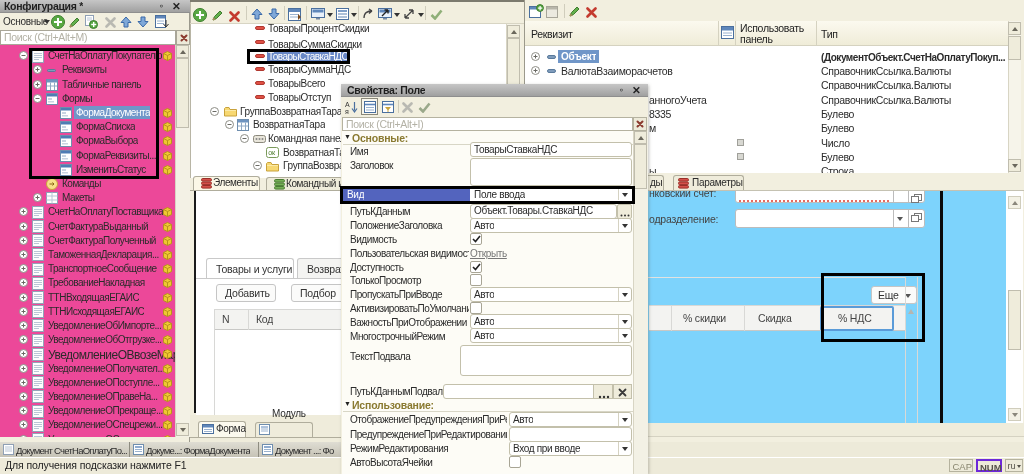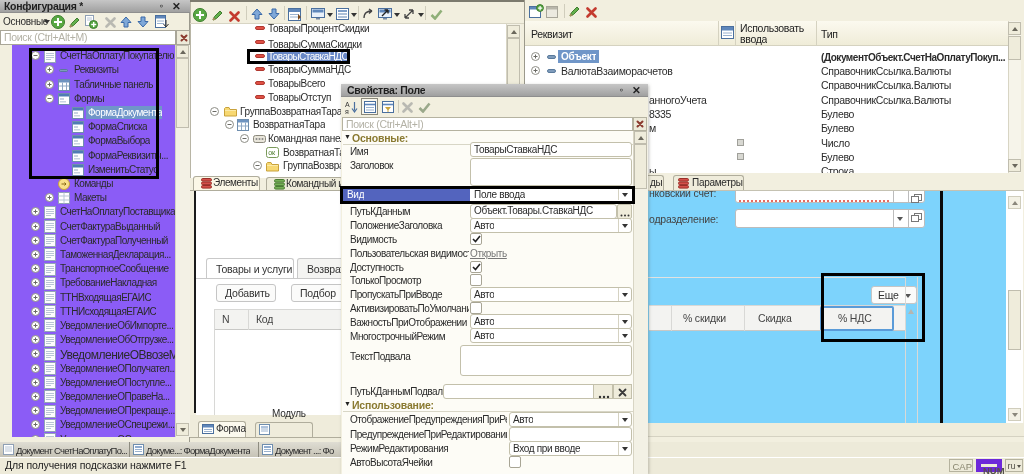--- a/index.html
+++ b/index.html
@@ -49,21 +49,21 @@
     <line x1="2" y1="6" x2="9" y2="6" stroke="#9ab2cf"></line>
     <line x1="2" y1="8.5" x2="9" y2="8.5" stroke="#9ab2cf"></line>
     <path d="M11 5 L11 11 M8.5 9 L11 12 L13.5 9" stroke="#333" fill="none"></path>
   </svg>
 <div class="a" style="left:0.0px;top:30.0px;width:176.0px;height:15.0px;background:#fff;border:1px solid #a9a698"></div>
 <span class="tx" style="left:4.0px;top:31.0px;color:#b3b1a5">Поиск (Ctrl+Alt+M)</span>
 <div class="a" style="left:176.0px;top:30.0px;width:14.0px;height:15.0px;background:#EDEAD9;border:1px solid #a9a698"></div>
 <svg class="a" style="left:180.0px;top:34.0px" width="8" height="8">
     <path d="M1.5 1.5 L6.5 6.5 M6.5 1.5 L1.5 6.5" stroke="#8B3A2E" stroke-width="2" stroke-linecap="round"></path>
   </svg>
-<div class="a" style="left:12px;top:45.0px;width:175.0px;height:392.0px;background:#8b5cf6;overflow:hidden">
+<div class="a" style="left:0.0px;top:45.0px;width:175.0px;height:392.0px;background:#ec4899;overflow:hidden">
 <svg class="a" style="left:19.0px;top:6.1px" width="10" height="10">
       <circle cx="4.5" cy="4.5" r="4" fill="#fff" stroke="#8e8e86"></circle>
       <line x1="2.5" y1="4.5" x2="6.5" y2="4.5" stroke="#6a6a64" stroke-width="1"></line>
     </svg>
 <svg class="a" style="left:32.0px;top:4.6px" width="12" height="13">
       <rect x="0.5" y="0.5" width="11" height="12" fill="#fdfdfd" stroke="#93a4b8"></rect>
       <line x1="2" y1="3.5" x2="10" y2="3.5" stroke="#b9c6d6"></line>
       <line x1="2" y1="5.5" x2="10" y2="5.5" stroke="#b9c6d6"></line>
       <line x1="2" y1="7.5" x2="10" y2="7.5" stroke="#b9c6d6"></line>
       <line x1="2" y1="9.5" x2="7" y2="9.5" stroke="#b9c6d6"></line>
@@ -707,21 +707,21 @@
 <span class="tx" style="left:531.0px;top:28.0px;color:#222">Реквизит</span>
 <div class="a" style="left:718.0px;top:21.0px;width:1.0px;height:25.0px;background:#d5d2c0"></div>
 <svg class="a" style="left:721.0px;top:26.0px" width="13" height="13">
     <rect x="0.5" y="0.5" width="12" height="12" fill="#fff" stroke="#4a6f9e"></rect>
     <rect x="1" y="1" width="11" height="3.5" fill="#5f87bb"></rect>
     <line x1="2" y1="7" x2="11" y2="7" stroke="#9ab2cf"></line>
     <line x1="2" y1="9.5" x2="11" y2="9.5" stroke="#9ab2cf"></line>
   </svg>
 <div class="a" style="left:735.0px;top:21.0px;width:1.0px;height:25.0px;background:#d5d2c0"></div>
 <span class="tx" style="left:740.0px;top:22.0px;color:#222">Использовать</span>
-<span class="tx" style="left:740.0px;top:33.0px;color:#222">ввода</span>
+<span class="tx" style="left:740.0px;top:33.0px;color:#222">панель</span>
 <div class="a" style="left:816.0px;top:21.0px;width:1.0px;height:25.0px;background:#d5d2c0"></div>
 <span class="tx" style="left:821.0px;top:28.0px;color:#222">Тип</span>
 <svg class="a" style="left:531.0px;top:51.5px" width="10" height="10">
     <circle cx="4.5" cy="4.5" r="4" fill="#fff" stroke="#8e8e86"></circle>
     <line x1="2.5" y1="4.5" x2="6.5" y2="4.5" stroke="#6a6a64" stroke-width="1"></line>
     <line x1="4.5" y1="2.5" x2="4.5" y2="6.5" stroke="#6a6a64" stroke-width="1"></line>
   </svg>
 <span class="dash" style="left:547.0px;top:55.0px;background:#7F9CBC;width:9px;height:3.5px;border:1px solid #5a7a9c"></span>
 <div class="a" style="left:558.0px;top:50.0px;width:41.0px;height:13.0px;background:#7096C8"></div>
 <span class="tx" style="left:561.0px;top:50.5px;color:#fff;font-weight:bold;font-size:10px;letter-spacing:-0.2px">Объект</span>
@@ -841,21 +841,21 @@
       <line x1="2" y1="5.5" x2="9" y2="5.5" stroke="#9ab2cf"></line>
       <line x1="2" y1="7.5" x2="9" y2="7.5" stroke="#9ab2cf"></line>
     </svg>
 <span class="tx" style="left:16.0px;top:2.5px;font-size:9.5px;letter-spacing:-0.75px">Документ ...: Фо</span>
 </div>
 <div class="a" style="left:0.0px;top:457.0px;width:1024.0px;height:17.0px;background:#EDEAD9;border-top:1px solid #fff"></div>
 <span class="tx" style="left:5.0px;top:459.0px;color:#222;letter-spacing:-0.1px">Для получения подсказки нажмите F1</span>
 <div class="a" style="left:949.0px;top:459.0px;width:24.0px;height:13.0px;background:#EDEAD9;border:1px solid #b5b29e">
 <span class="tx" style="left:2.5px;top:0.5px;color:#8a8770;font-size:9.5px;letter-spacing:0">CAP</span>
 </div>
-<div class="a" style="left:976.0px;top:459.0px;width:26.0px;height:13.0px;background:#EDEAD9;border:5px solid #6d28d9">
+<div class="a" style="left:976.0px;top:459.0px;width:26.0px;height:13.0px;background:#EDEAD9;border:2px solid #6d28d9">
 <span class="tx" style="left:2.0px;top:0.5px;color:#55524a;font-size:9.5px;font-weight:bold;letter-spacing:0">NUM</span>
 </div>
 <div class="a" style="left:1005.0px;top:459.0px;width:18.0px;height:13.0px;background:#EDEAD9;border:1px solid #b5b29e">
 <span class="tx" style="left:1.5px;top:0.5px;color:#55524a;font-size:9px;letter-spacing:0">ru</span>
 <div class="cmb" style="left:11px;top:5px;border-left-width:2.5px;border-right-width:2.5px;border-top-width:3px;border-top-color:#55524a"></div>
 </div>
 <div class="a" style="left:341.0px;top:84.0px;width:307.0px;height:390.0px;background:#F2EFDF;box-shadow:1px 1px 3px rgba(90,90,80,.35)"></div>
 <div class="a" style="left:341.0px;top:84.0px;width:307.0px;height:13.0px;background:linear-gradient(#c6c6c6,#a0a0a0);border-bottom:1px solid #8e8e8e"></div>
 <span class="tx" style="left:347.0px;top:84.0px;font-weight:bold;color:#1f1f1f">Свойства: Поле</span>
 <span class="tx" style="left:618.0px;top:86.0px;color:#3f3f3f;font-size:8px">⚬</span>

